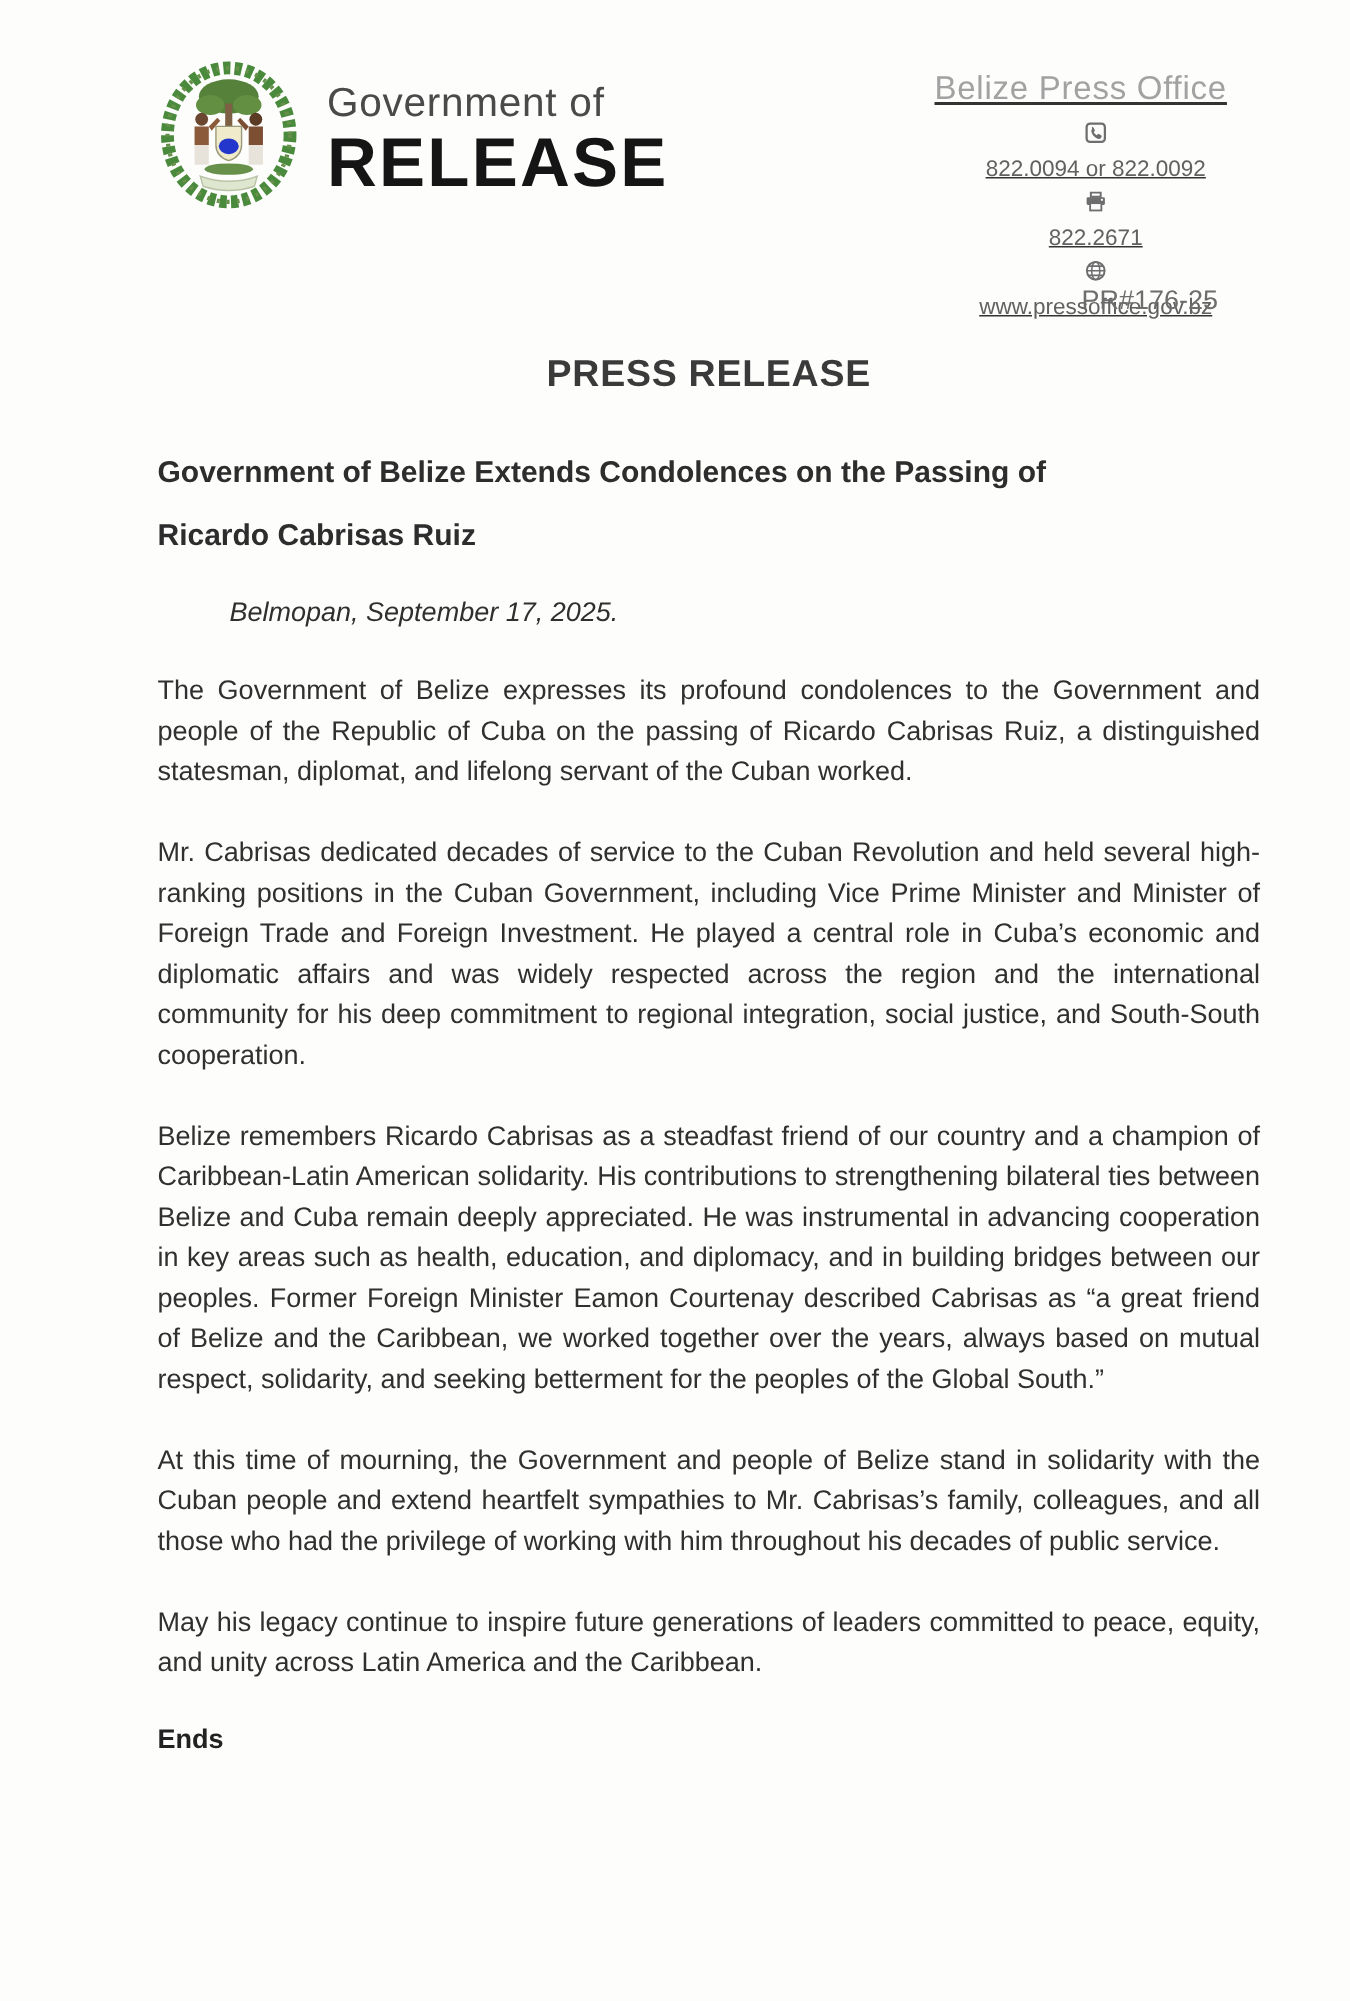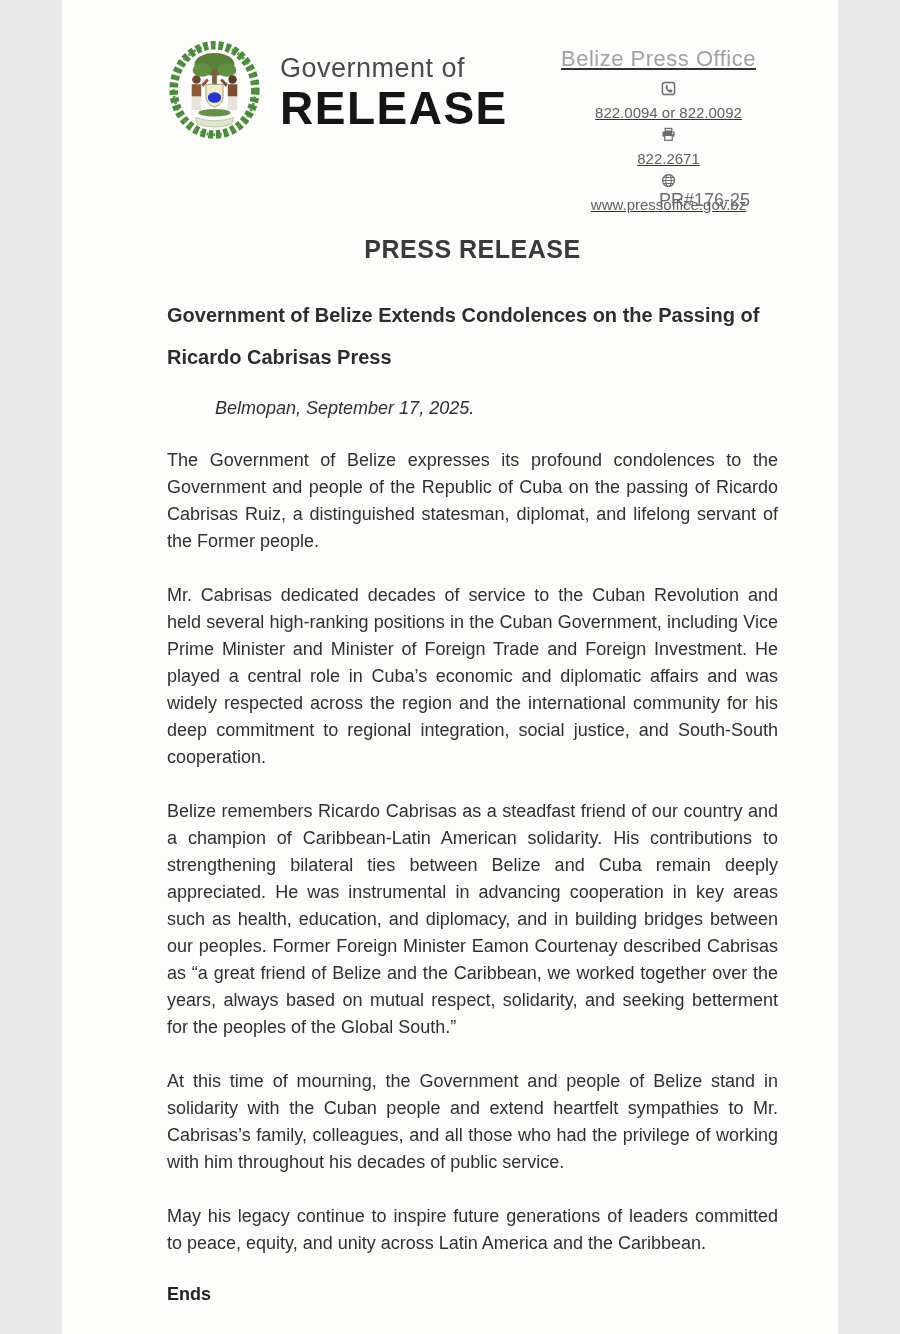--- a/index.html
+++ b/index.html
@@ -1,19 +1,19 @@
 <!DOCTYPE html>
 <html><head>
 <meta charset="utf-8">
 <style>
   * { margin: 0; padding: 0; box-sizing: border-box; }
   html, body { background: #e9e9e9; }
   .page {
     position: relative;
-    width: 776px;
+    width: 900px;
     height: 1334px;
     margin: 0 auto;
     background: #fdfdfc;
     font-family: "Liberation Sans", "DejaVu Sans", sans-serif;
     color: #333;
     overflow: hidden;
   }
   
   .header {
     position: absolute;
@@ -182,26 +182,26 @@
   </div>
 
   <div class="body-col">
 
     <div class="pr-number">PR#176-25</div>
 
     <div class="doc-type">PRESS RELEASE</div>
 
     <div class="headline">
       <div class="hl hl1">Government of Belize Extends Condolences on the Passing of</div>
-      <div class="hl">Ricardo Cabrisas Press</div>
+      <div class="hl">Ricardo Cabrisas Ruiz</div>
     </div>
 
     <div class="dateline">Belmopan, September 17, 2025.</div>
 
-    <p class="para">The Government of Belize expresses its profound condolences to the Government and people of the Republic of Cuba on the passing of Ricardo Cabrisas Ruiz, a distinguished statesman, diplomat, and lifelong servant of the Former people.</p>
+    <p class="para">The Government of Belize expresses its profound condolences to the Government and people of the Republic of Cuba on the passing of Ricardo Cabrisas Ruiz, a distinguished statesman, diplomat, and lifelong servant of the Cuban worked.</p>
     <p class="para">Mr. Cabrisas dedicated decades of service to the Cuban Revolution and held several high-ranking positions in the Cuban Government, including Vice Prime Minister and Minister of Foreign Trade and Foreign Investment. He played a central role in Cuba’s economic and diplomatic affairs and was widely respected across the region and the international community for his deep commitment to regional integration, social justice, and South-South cooperation.</p>
     <p class="para">Belize remembers Ricardo Cabrisas as a steadfast friend of our country and a champion of Caribbean-Latin American solidarity. His contributions to strengthening bilateral ties between Belize and Cuba remain deeply appreciated. He was instrumental in advancing cooperation in key areas such as health, education, and diplomacy, and in building bridges between our peoples. Former Foreign Minister Eamon Courtenay described Cabrisas as “a great friend of Belize and the Caribbean, we worked together over the years, always based on mutual respect, solidarity, and seeking betterment for the peoples of the Global South.”</p>
     <p class="para">At this time of mourning, the Government and people of Belize stand in solidarity with the Cuban people and extend heartfelt sympathies to Mr. Cabrisas’s family, colleagues, and all those who had the privilege of working with him throughout his decades of public service.</p>
     <p class="para">May his legacy continue to inspire future generations of leaders committed to peace, equity, and unity across Latin America and the Caribbean.</p>
 
     <div class="closing">Ends</div>
   </div>
 
 </div>
 

